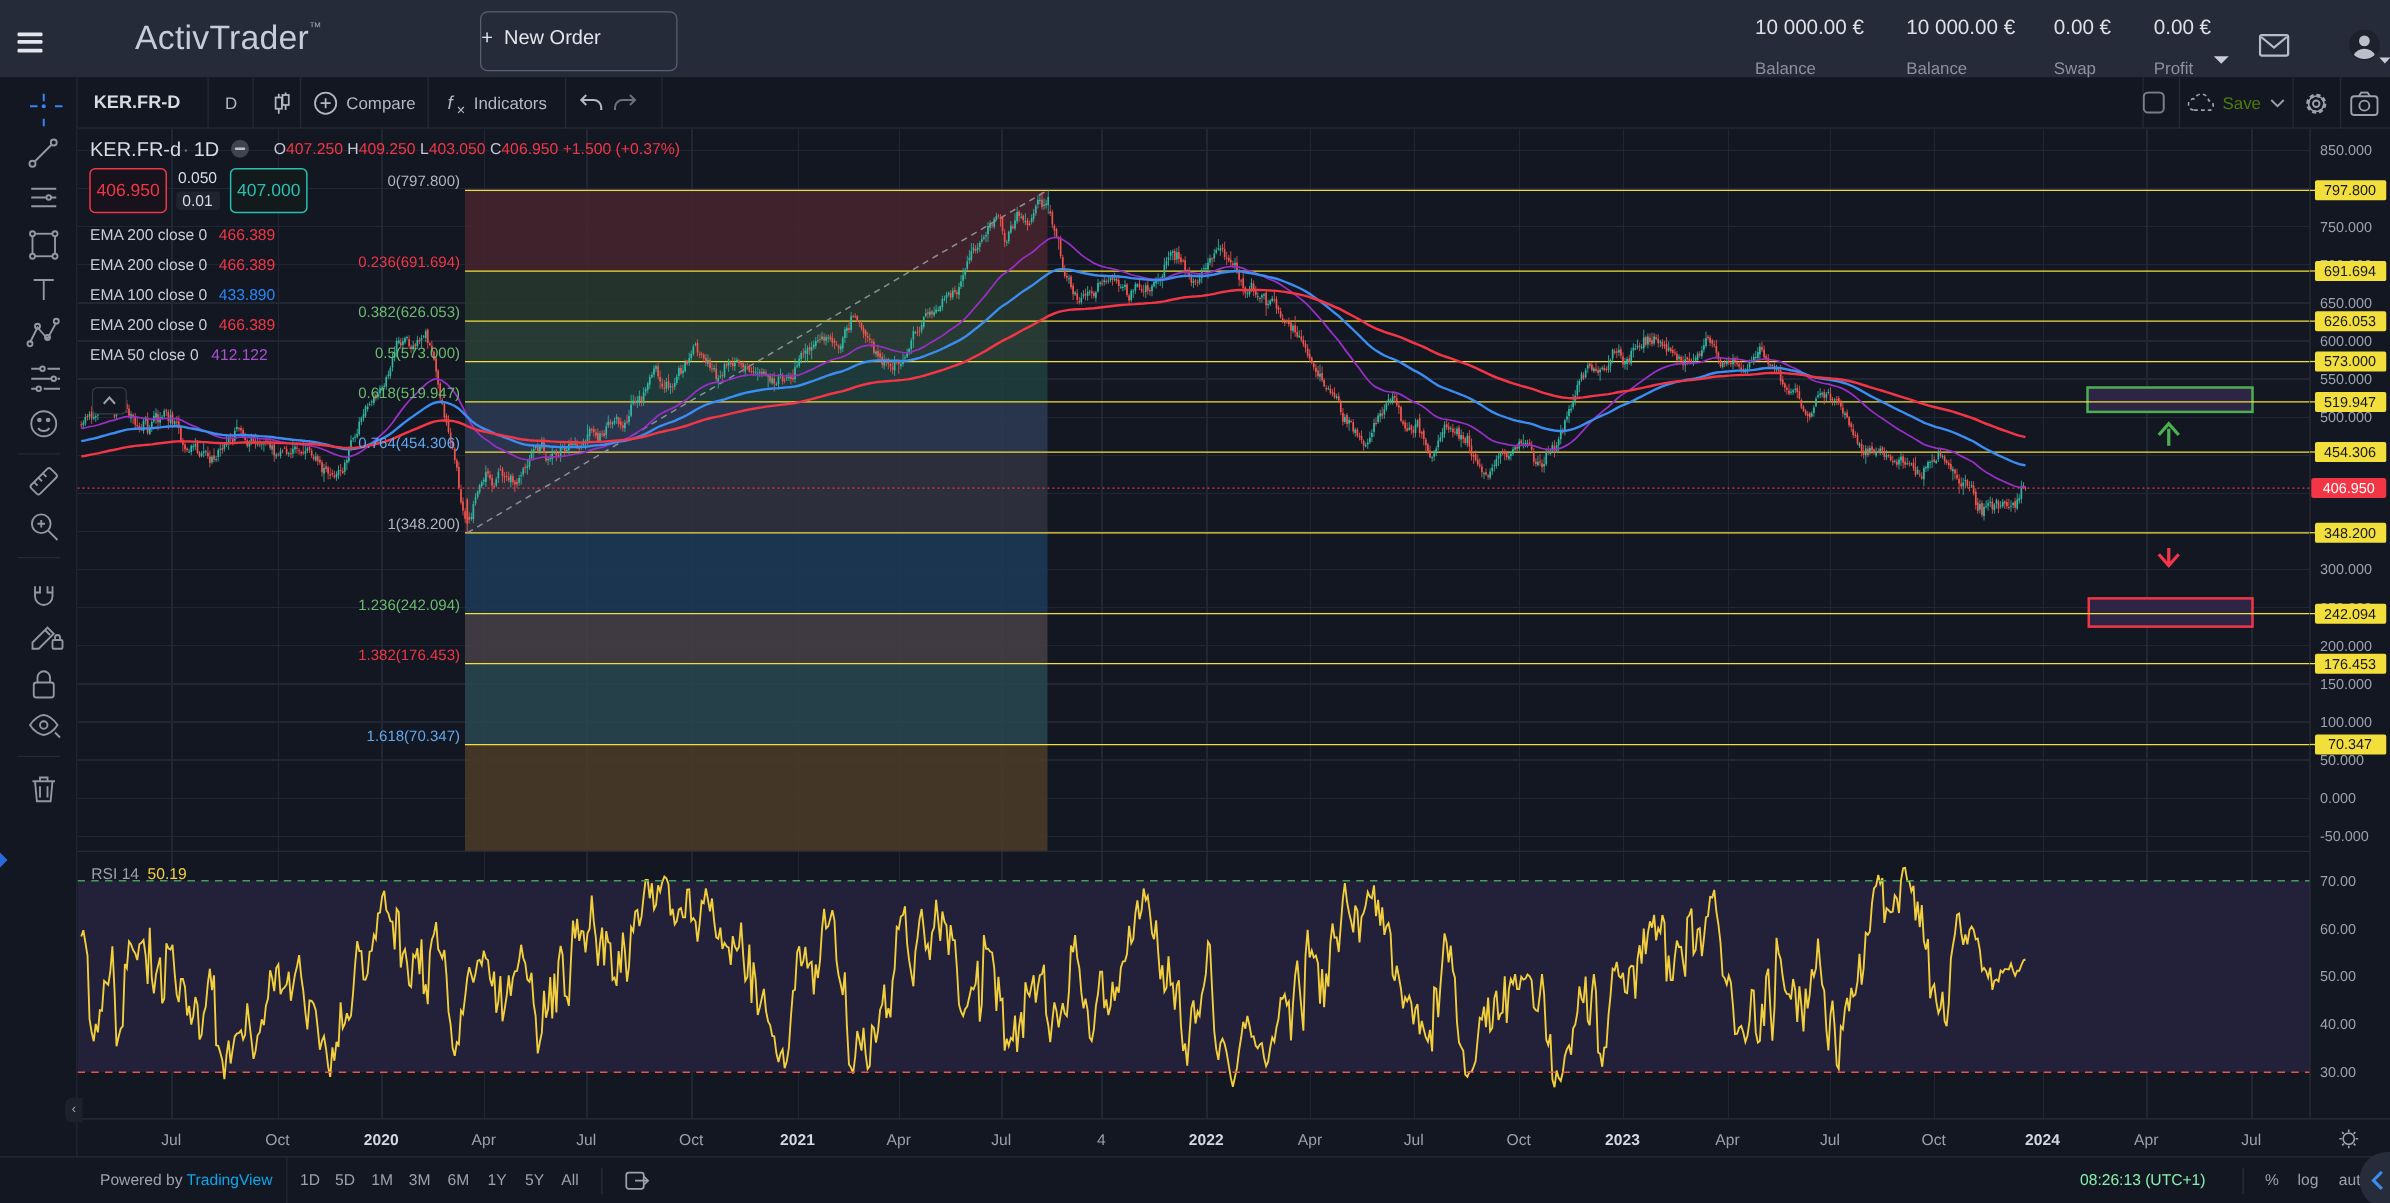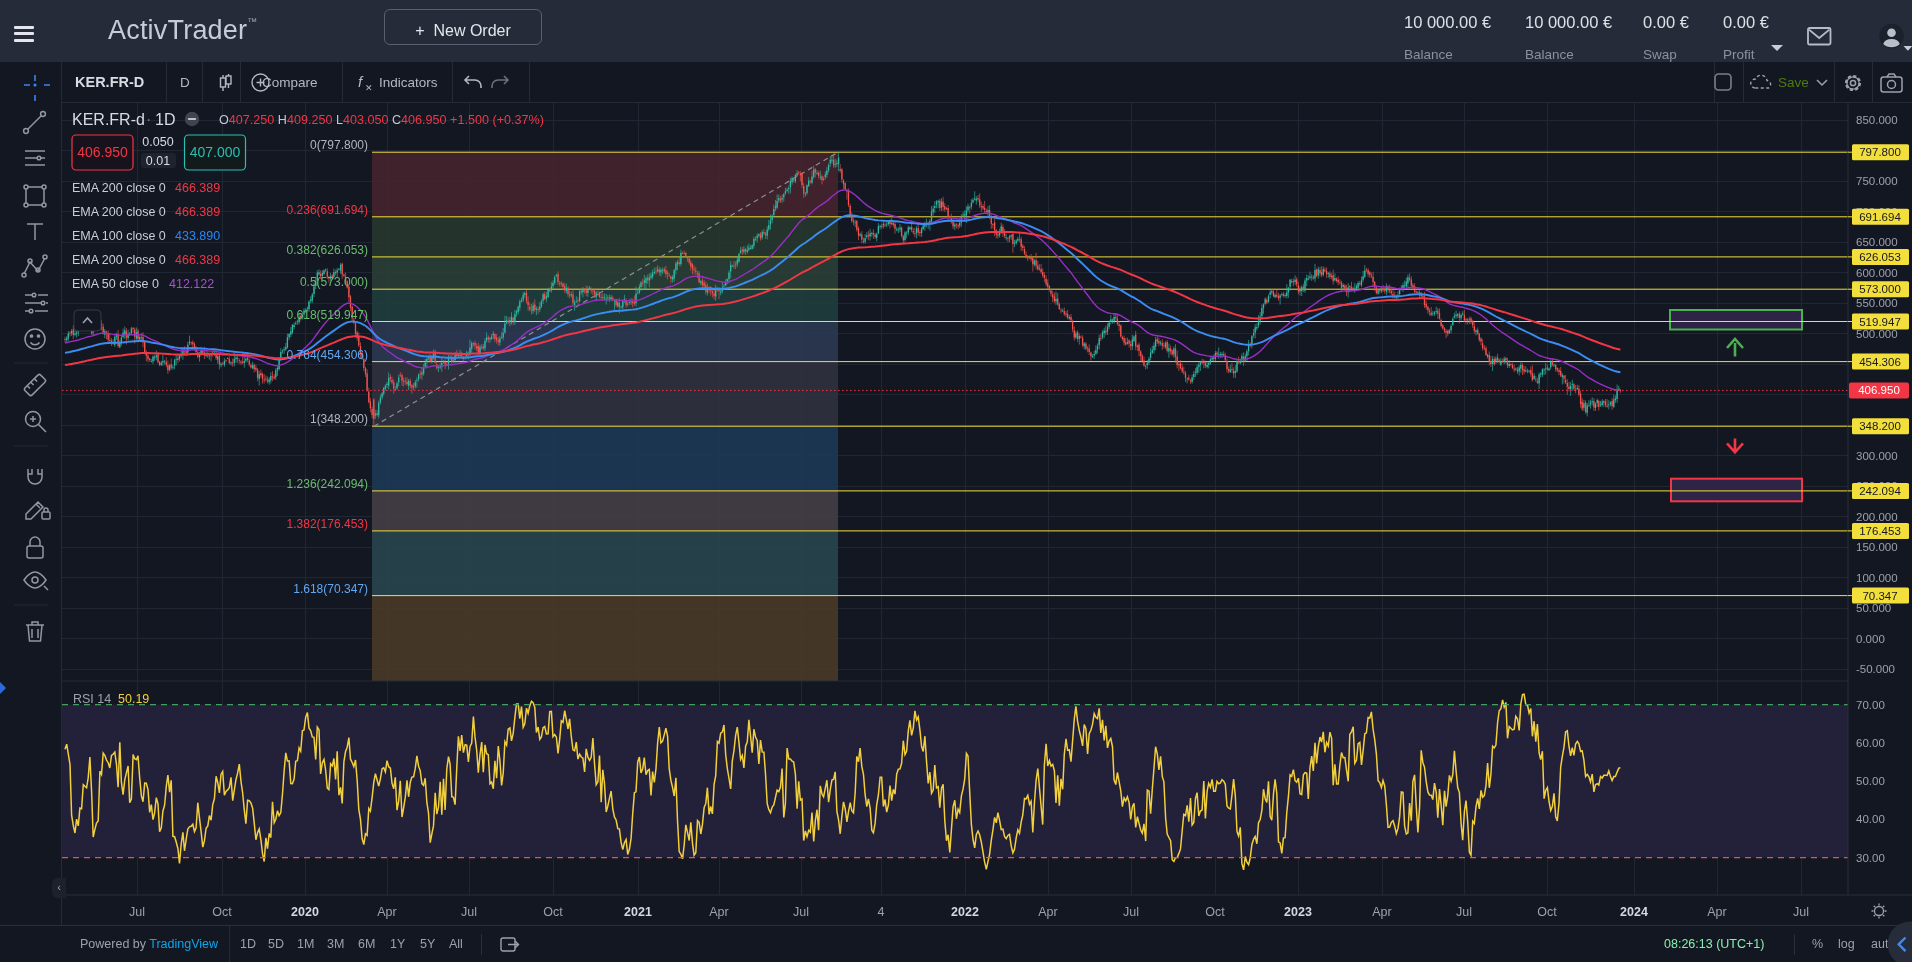--- a/index.html
+++ b/index.html
@@ -1,20 +1,20 @@
 <!DOCTYPE html>
 <html><head><meta charset="utf-8">
 <style>
 *{margin:0;padding:0;box-sizing:border-box}
 html,body{width:1912px;height:962px;overflow:hidden;background:#131722;font-family:"Liberation Sans",sans-serif}
 #topbar{position:absolute;left:0;top:0;width:1912px;height:62px;background:#252b38}
 #burger span{position:absolute;left:14px;width:20px;height:3.1px;background:#e3e6ec;border-radius:1px}
 #logo{position:absolute;left:108px;top:15px;font-size:27px;color:#c6ccd8;letter-spacing:.2px}
 #logo sup{font-size:10px;color:#9aa2b0;vertical-align:14px;letter-spacing:0}
-#neworder{position:absolute;left:384px;top:9px;width:158px;height:36px;border:1px solid #596070;border-radius:6px;color:#e3e6ec;font-size:16px;text-align:center;line-height:41px}
+#neworder{position:absolute;left:384px;top:9px;width:158px;height:48px;border:1px solid #596070;border-radius:6px;color:#e3e6ec;font-size:16px;text-align:left;line-height:41px}
 .acct{position:absolute;top:13px}
 .acct .v{font-size:16.5px;color:#dde0e6;white-space:nowrap}
 .acct .l{font-size:13.5px;color:#8b919e;margin-top:15px}
 #toolbar{position:absolute;left:62px;top:62px;width:1850px;height:41px;background:#131722;border-bottom:1px solid #252a35;color:#b4b8c1}
 .tbi{position:absolute;top:0;height:41px;line-height:41px;font-size:13.5px;white-space:nowrap}
 .tsep{position:absolute;top:0;width:1px;height:41px;background:#252a35}
 #sidebar{position:absolute;left:0;top:62px;width:62px;height:863px;background:#131722;border-right:1px solid #252a35}
 #chartwrap{position:absolute;left:62px;top:103px;width:1850px;height:822px}
 #botbar{position:absolute;left:0;top:925px;width:1912px;height:37px;background:#131722;border-top:1px solid #2a2e39;color:#9ba1ad;font-size:12.5px}
 .bb{position:absolute;top:0;height:37px;line-height:36px;white-space:nowrap}
@@ -69,21 +69,21 @@
         <path d="M6 3v3M6 15v4M11.5 2v2M11.5 12v4"></path>
         <rect x="3.5" y="6" width="5" height="9"></rect>
         <rect x="9" y="4" width="5" height="8" fill="#131722"></rect>
       </g>
     </svg>
  <div class="tsep" style="left:178px"></div>
  <svg class="tbi" style="left:189px;top:11px" width="20" height="20">
       <circle cx="9.5" cy="9.5" r="8.5" stroke="#b4b8c1" fill="none" stroke-width="1.4"></circle>
       <path d="M9.5 5.5v8M5.5 9.5h8" stroke="#b4b8c1" stroke-width="1.4"></path>
     </svg>
- <div class="tbi" style="left:200px">Compare</div>
+ <div class="tbi" style="left:215px">Compare</div>
  <div class="tsep" style="left:280px"></div>
  <svg class="tbi" style="left:294px;top:10px" width="24" height="22">
       <text x="2" y="15" font-size="15" font-style="italic" fill="#b4b8c1" font-family="Liberation Serif,serif">f</text>
       <text x="9" y="19" font-size="9" fill="#b4b8c1">✕</text>
     </svg>
  <div class="tbi" style="left:317px">Indicators</div>
  <div class="tsep" style="left:390px"></div>
  <svg class="tbi" style="left:400px;top:12px" width="24" height="18">
       <path d="M7 2L3 6l4 4M3 6h10a6 6 0 0 1 6 6v2" stroke="#b4b8c1" stroke-width="1.6" fill="none"></path>
     </svg>

